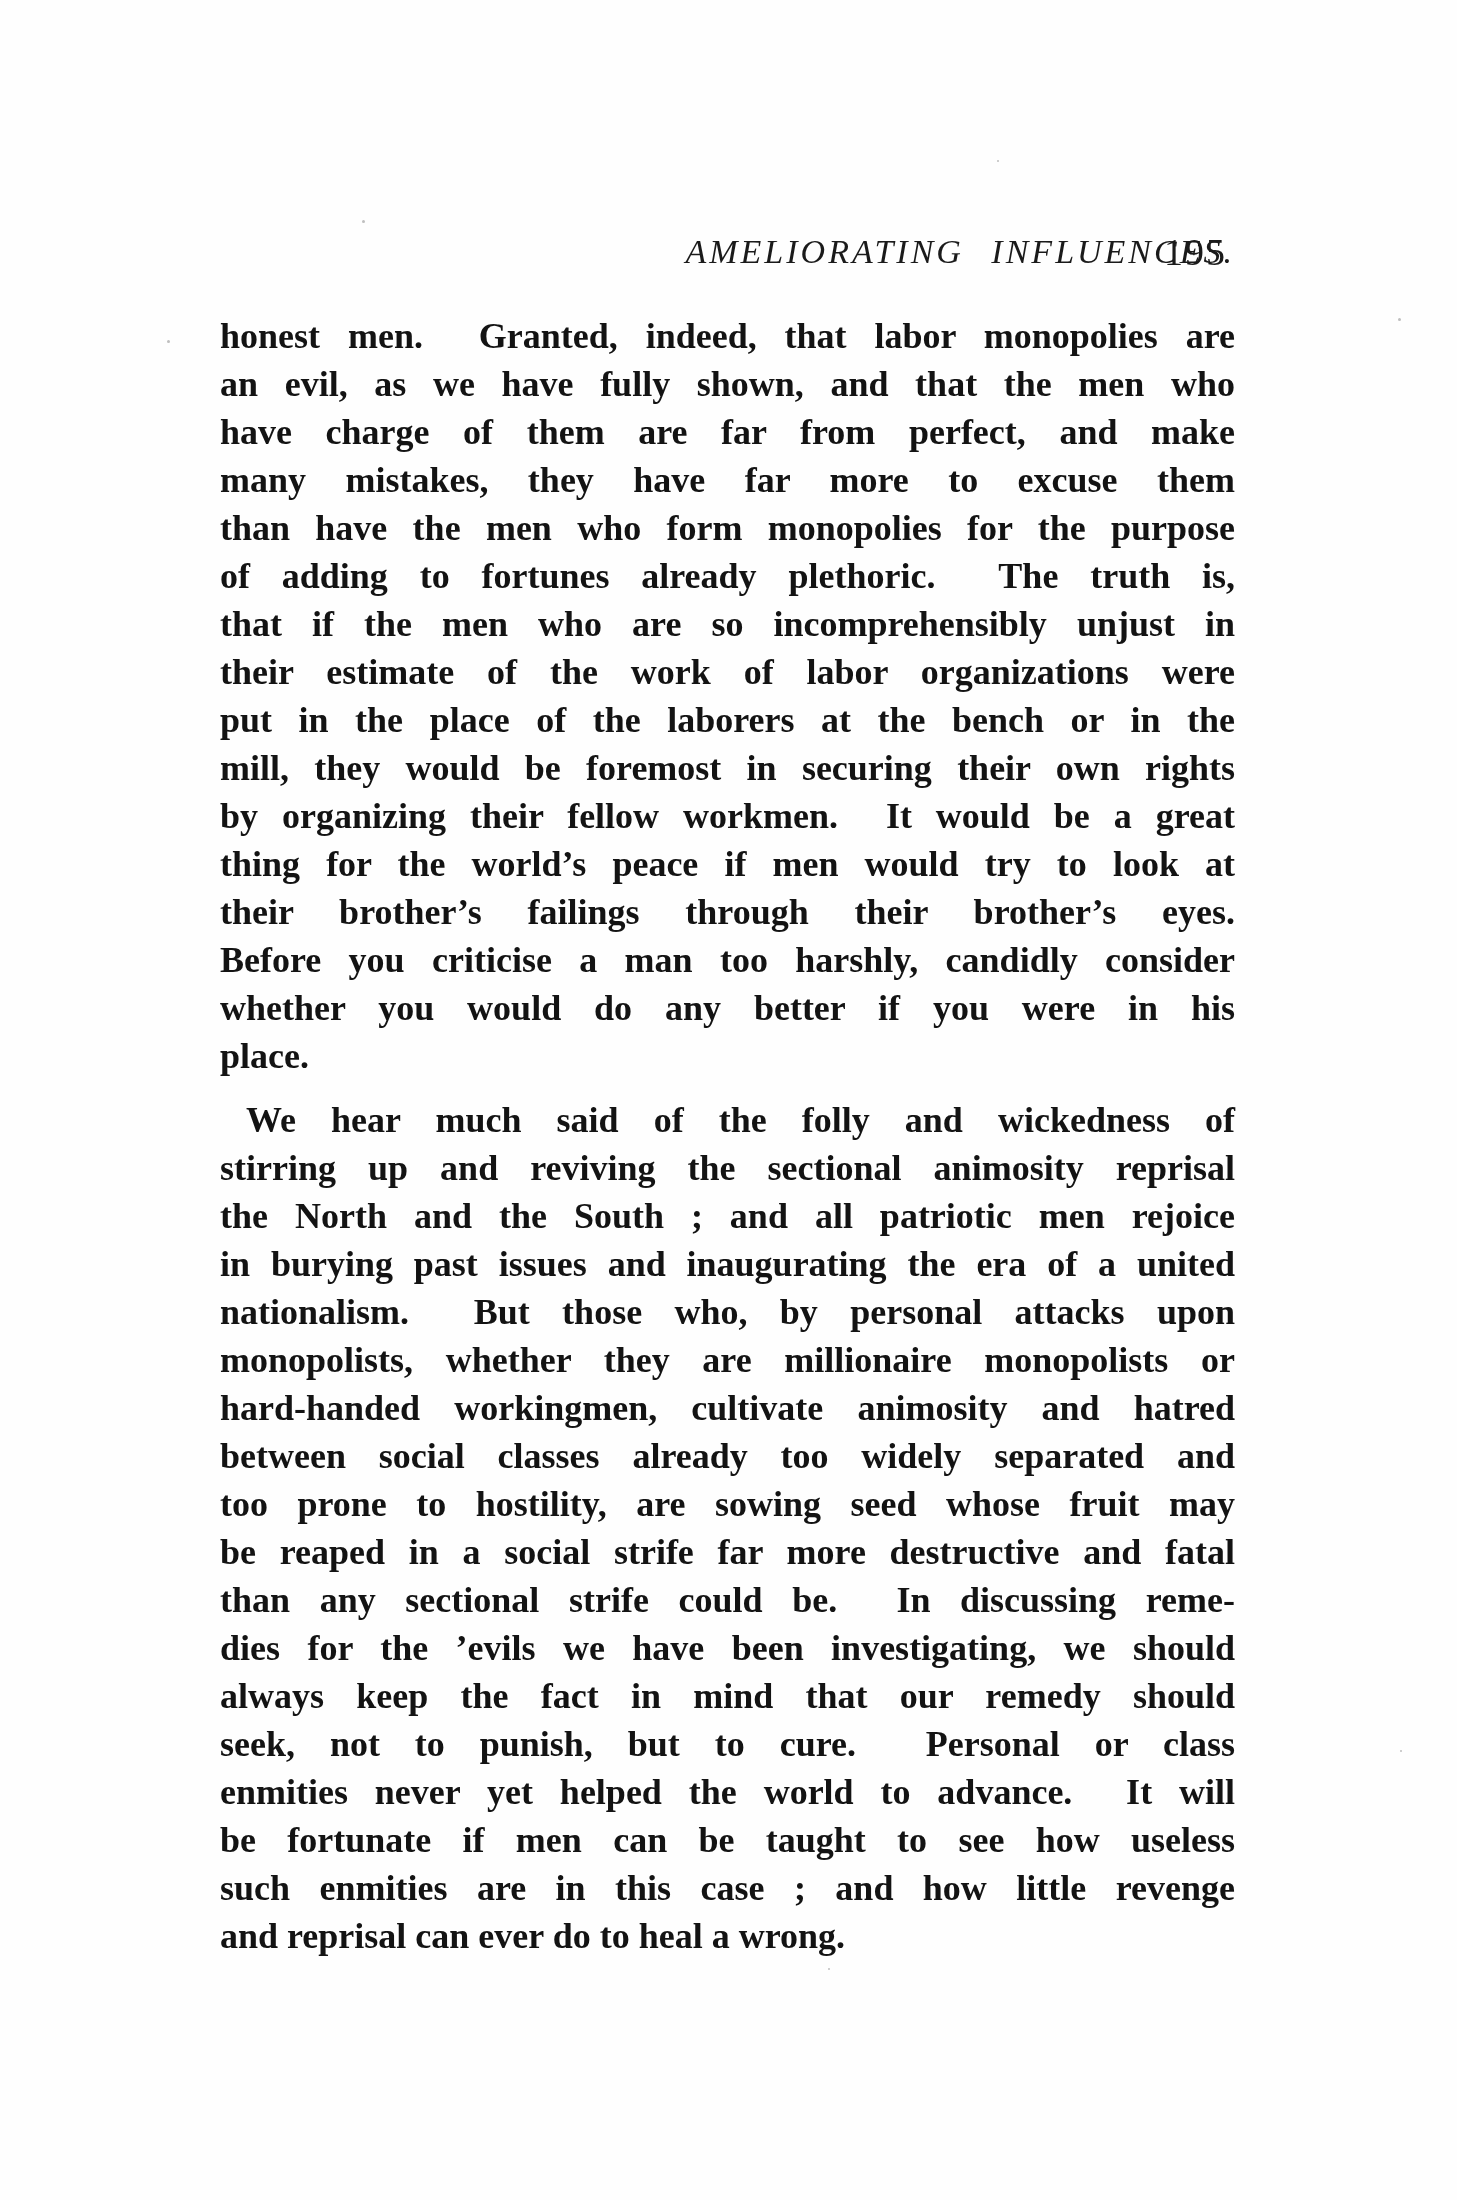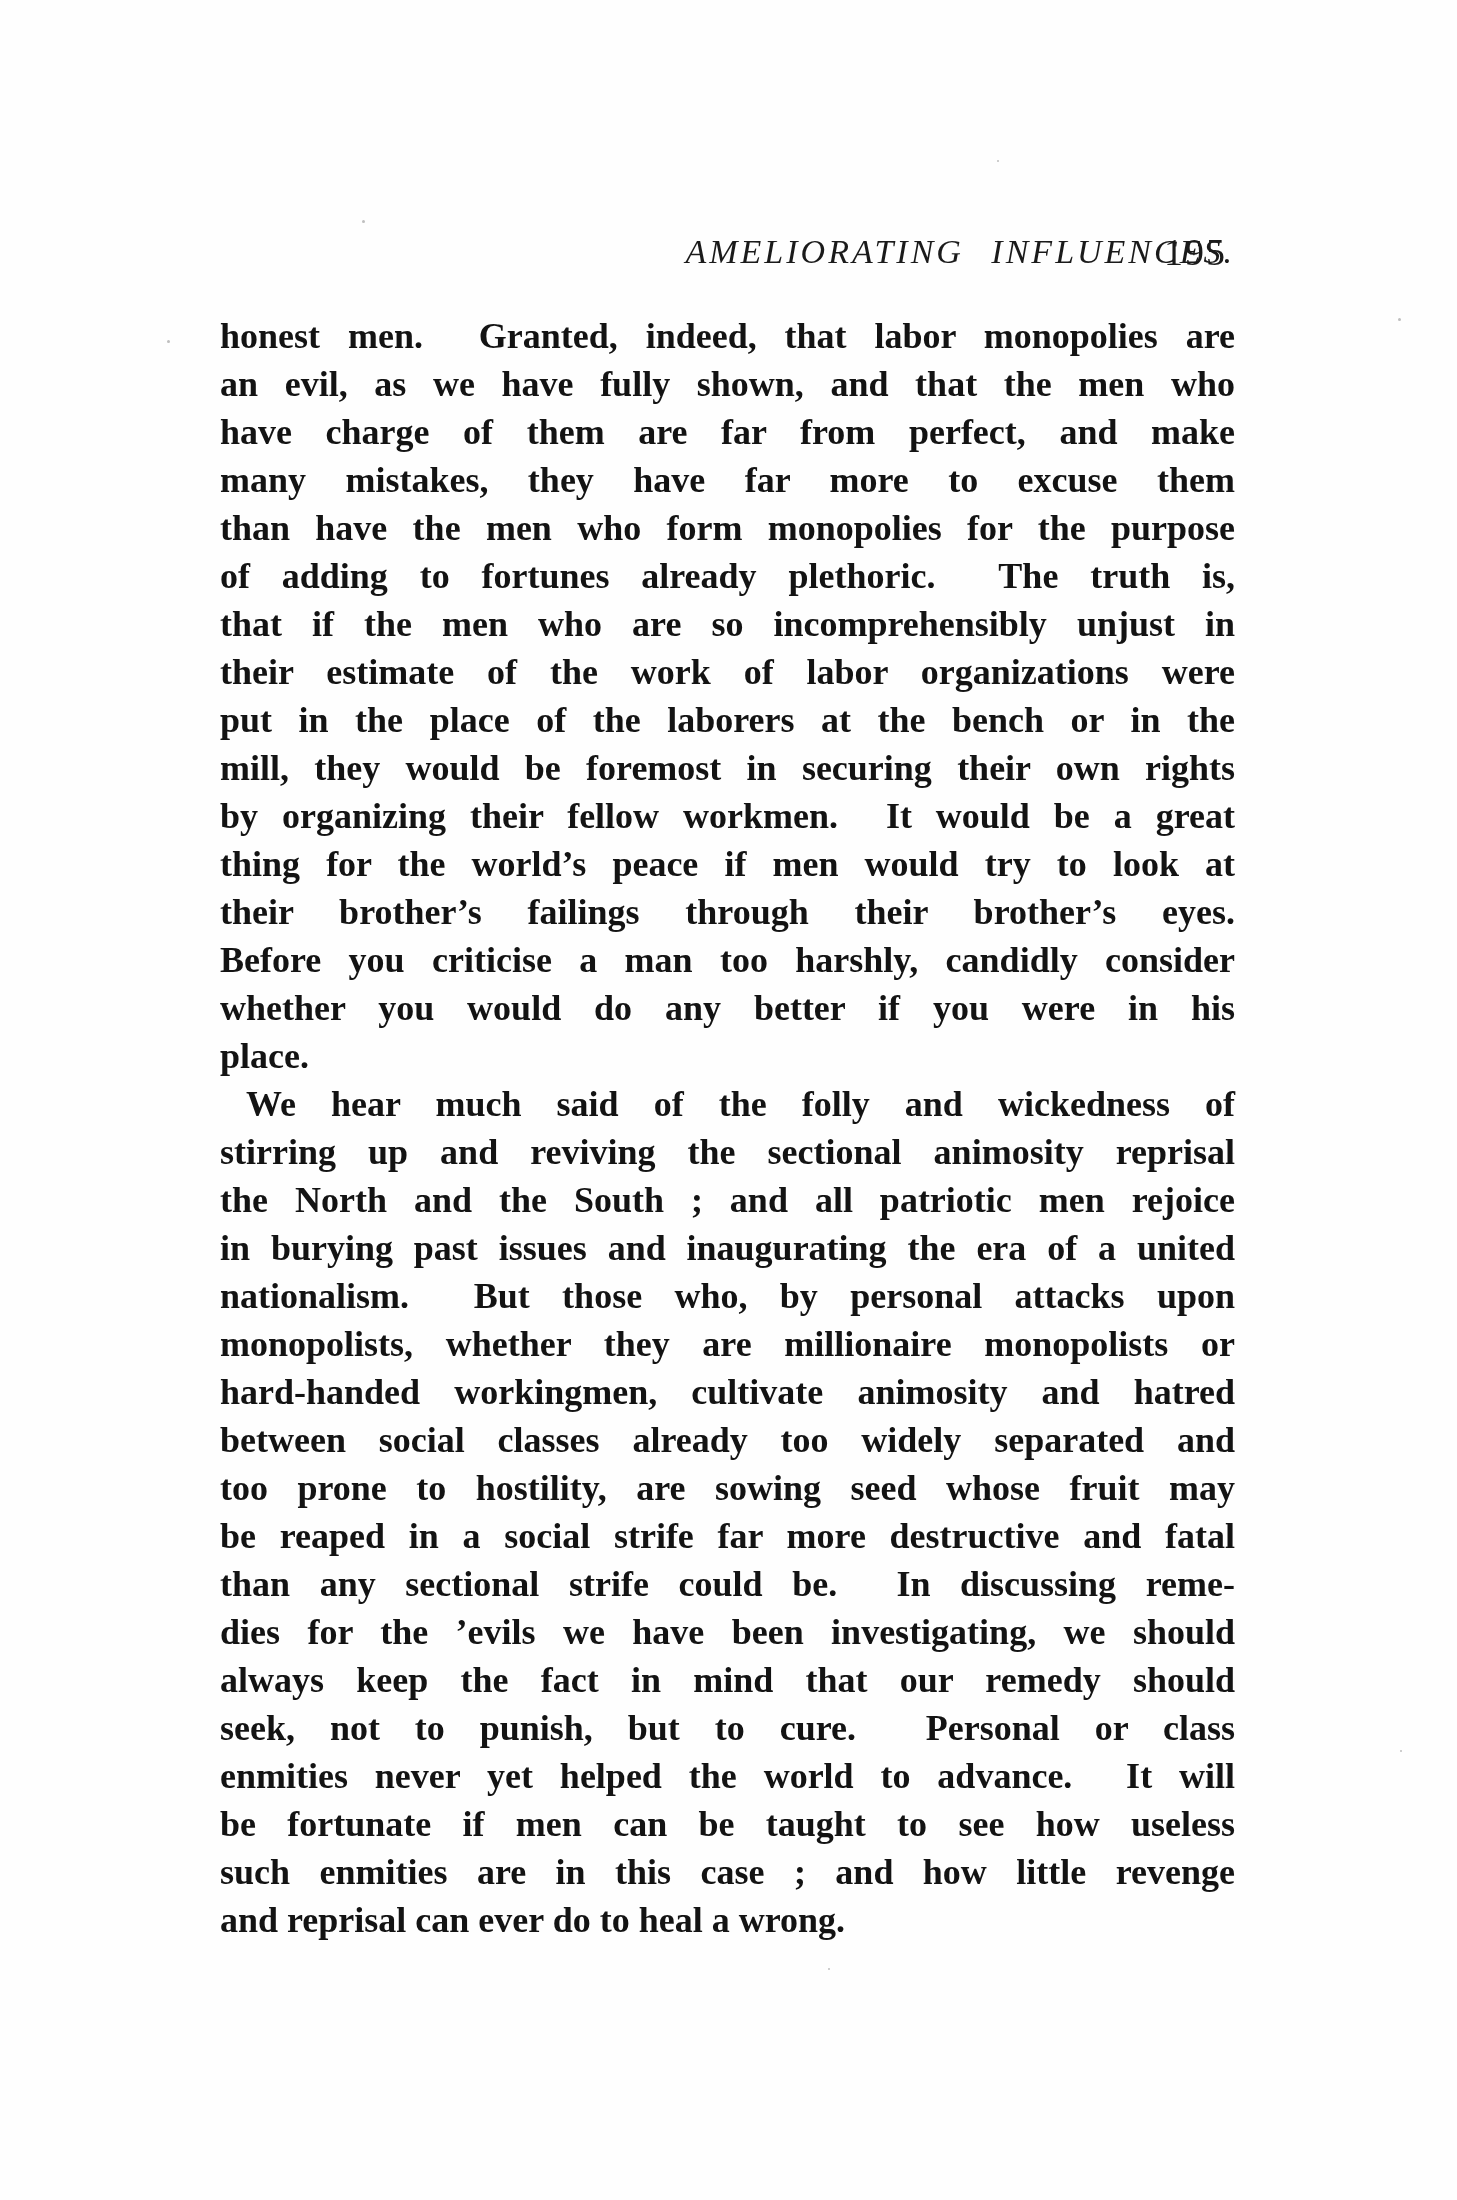--- a/index.html
+++ b/index.html
@@ -59,20 +59,21 @@
     text-align: justify;
     text-align-last: justify;
     font-weight: bold;
   }
   .line.last {
     text-align: left;
     text-align-last: left;
   }
   .line.indent {
     text-indent: 26px;
+    margin-top: 16px;
   }
   
   .speck {
     position: absolute;
     background: #8a8a8a;
     border-radius: 50%;
     opacity: 0.55;
   }
 </style>
 </head>

